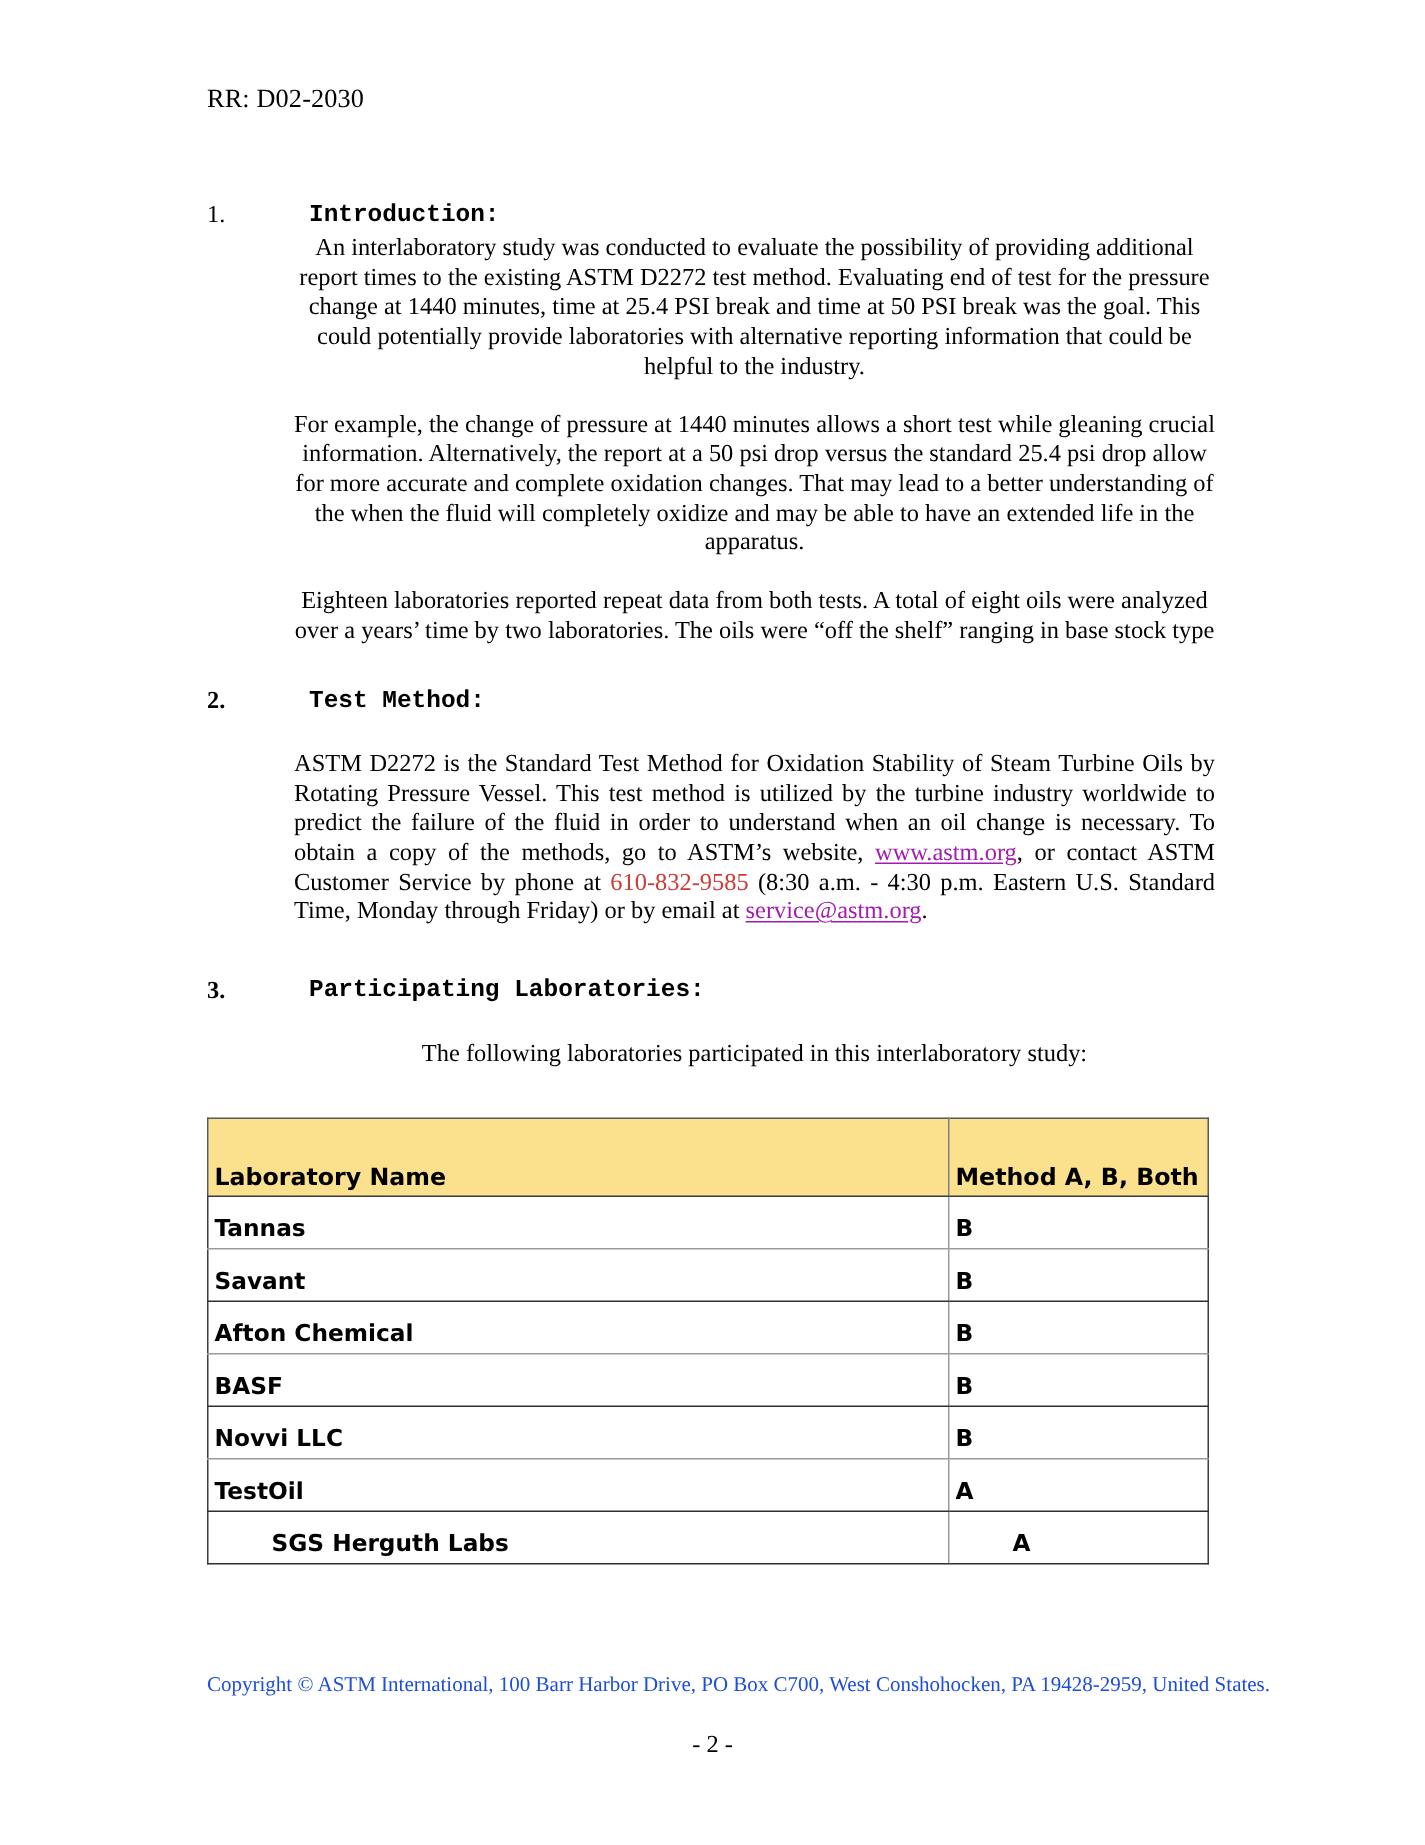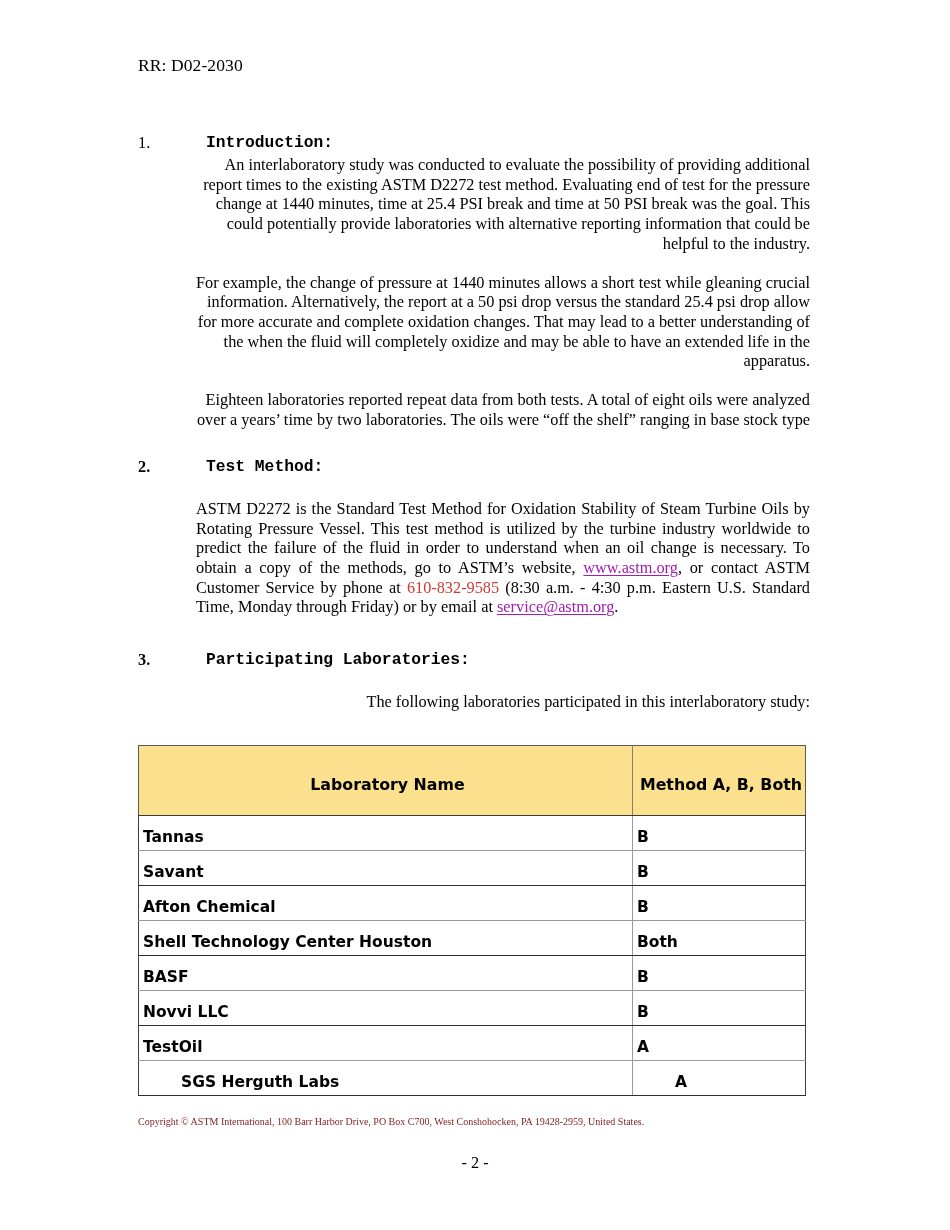--- a/index.html
+++ b/index.html
@@ -65,21 +65,21 @@
   .sec-title {
     display: block;
     margin-left: 68px;
     font-family: Liberation Mono, monospace;
   }
 
   .para {
     margin: 0 0 0 58px;
     font-size: 16.3px;
     line-height: 19.6px;
-    text-align: right;
+    text-align: center;
   }
   .para.justify {
     text-align: justify;
     text-justify: inter-word;
   }
   .gap-sm { height: 19.6px; }
   .gap-md { height: 27px; }
   .gap-lg { height: 32px; }
 
   a.doclink, .doclink {
@@ -114,22 +114,22 @@
     vertical-align: bottom;
     font-size: 15.5px;
     line-height: 17.5px;
   }
   table.lab-table thead th {
     background: #fbe08e;
     font-weight: bold;
     font-size: 15.8px;
     line-height: 18px;
     height: 48px;
-    padding: 0 0 21px 4px;
-    text-align: center;
+    padding: 0 0 3px 4px;
+    text-align: left;
     border-top: 1px solid #595959;
     border-bottom: 1px solid #3a3a3a;
   }
   table.lab-table thead th.th-name { border-left: 1px solid #595959; }
   table.lab-table thead th.th-method { border-right: 1px solid #595959; }
 
   table.lab-table tbody td {
     height: 30px;
     padding: 0 0 4px 4px;
     background: #ffffff;
@@ -141,23 +141,23 @@
   table.lab-table tbody tr:nth-child(odd) td { border-bottom: 1px solid #9a9a9a; }
   table.lab-table tbody tr:nth-child(even) td { border-bottom: 1px solid #2f2f2f; }
   table.lab-table tbody tr:last-child td { border-bottom: 1px solid #2f2f2f; padding-left: 42px; }
   table.lab-table tbody td.col-method { border-left: 1px solid #6e6e6e; }
 
   
   .copyright {
     position: absolute;
     left: 138px;
     top: 1116px;
-    font-size: 10px;
+    font-size: 14px;
     line-height: 1.2;
-    color: #7f1d1d;
+    color: #1d4ed8;
   }
   .page-number {
     position: absolute;
     left: 0;
     top: 1153px;
     width: 950px;
     text-align: center;
     font-size: 16.3px;
   }
 </style>
@@ -225,24 +225,20 @@
           </tr>
           <tr>
             <td class="col-name">Savant</td>
             <td class="col-method">B</td>
           </tr>
           <tr>
             <td class="col-name">Afton Chemical</td>
             <td class="col-method">B</td>
           </tr>
           <tr>
-            <td class="col-name">Shell Technology Center Houston</td>
-            <td class="col-method">Both</td>
-          </tr>
-          <tr>
             <td class="col-name">BASF</td>
             <td class="col-method">B</td>
           </tr>
           <tr>
             <td class="col-name">Novvi LLC</td>
             <td class="col-method">B</td>
           </tr>
           <tr>
             <td class="col-name">TestOil</td>
             <td class="col-method">A</td>

